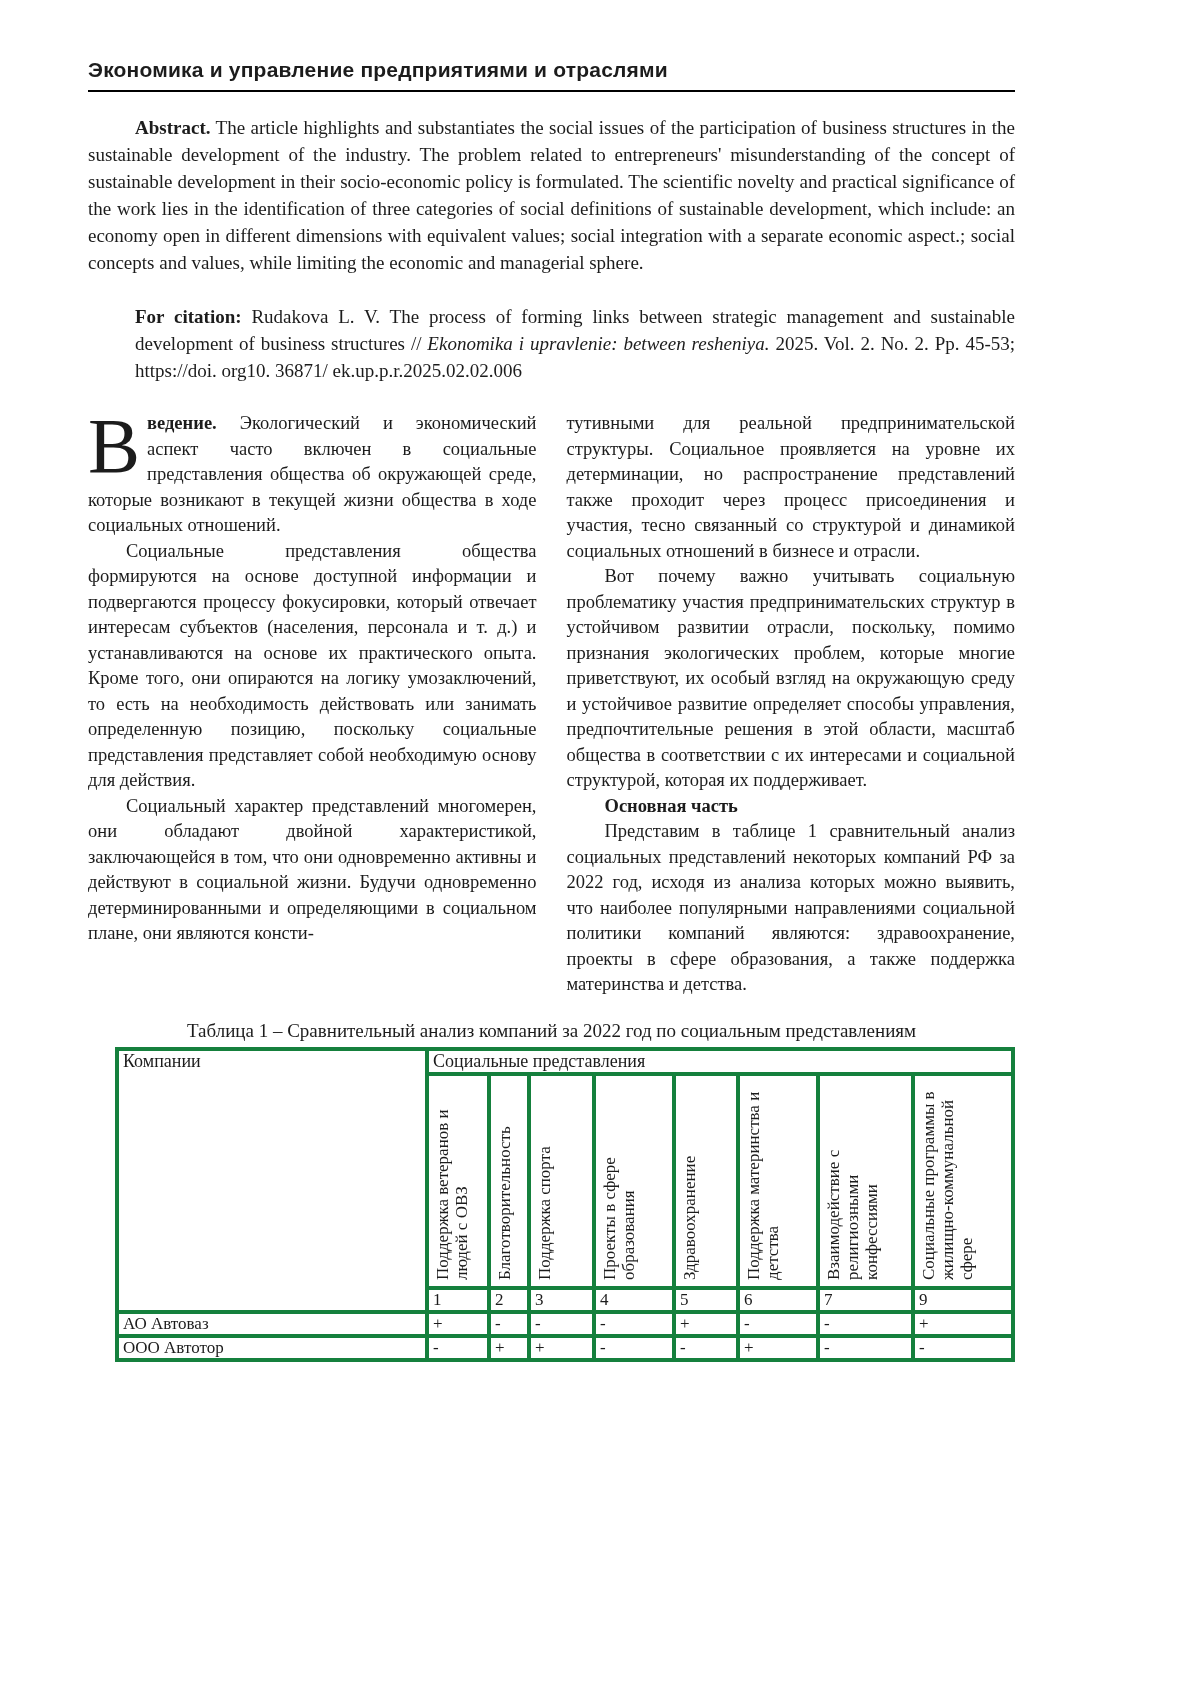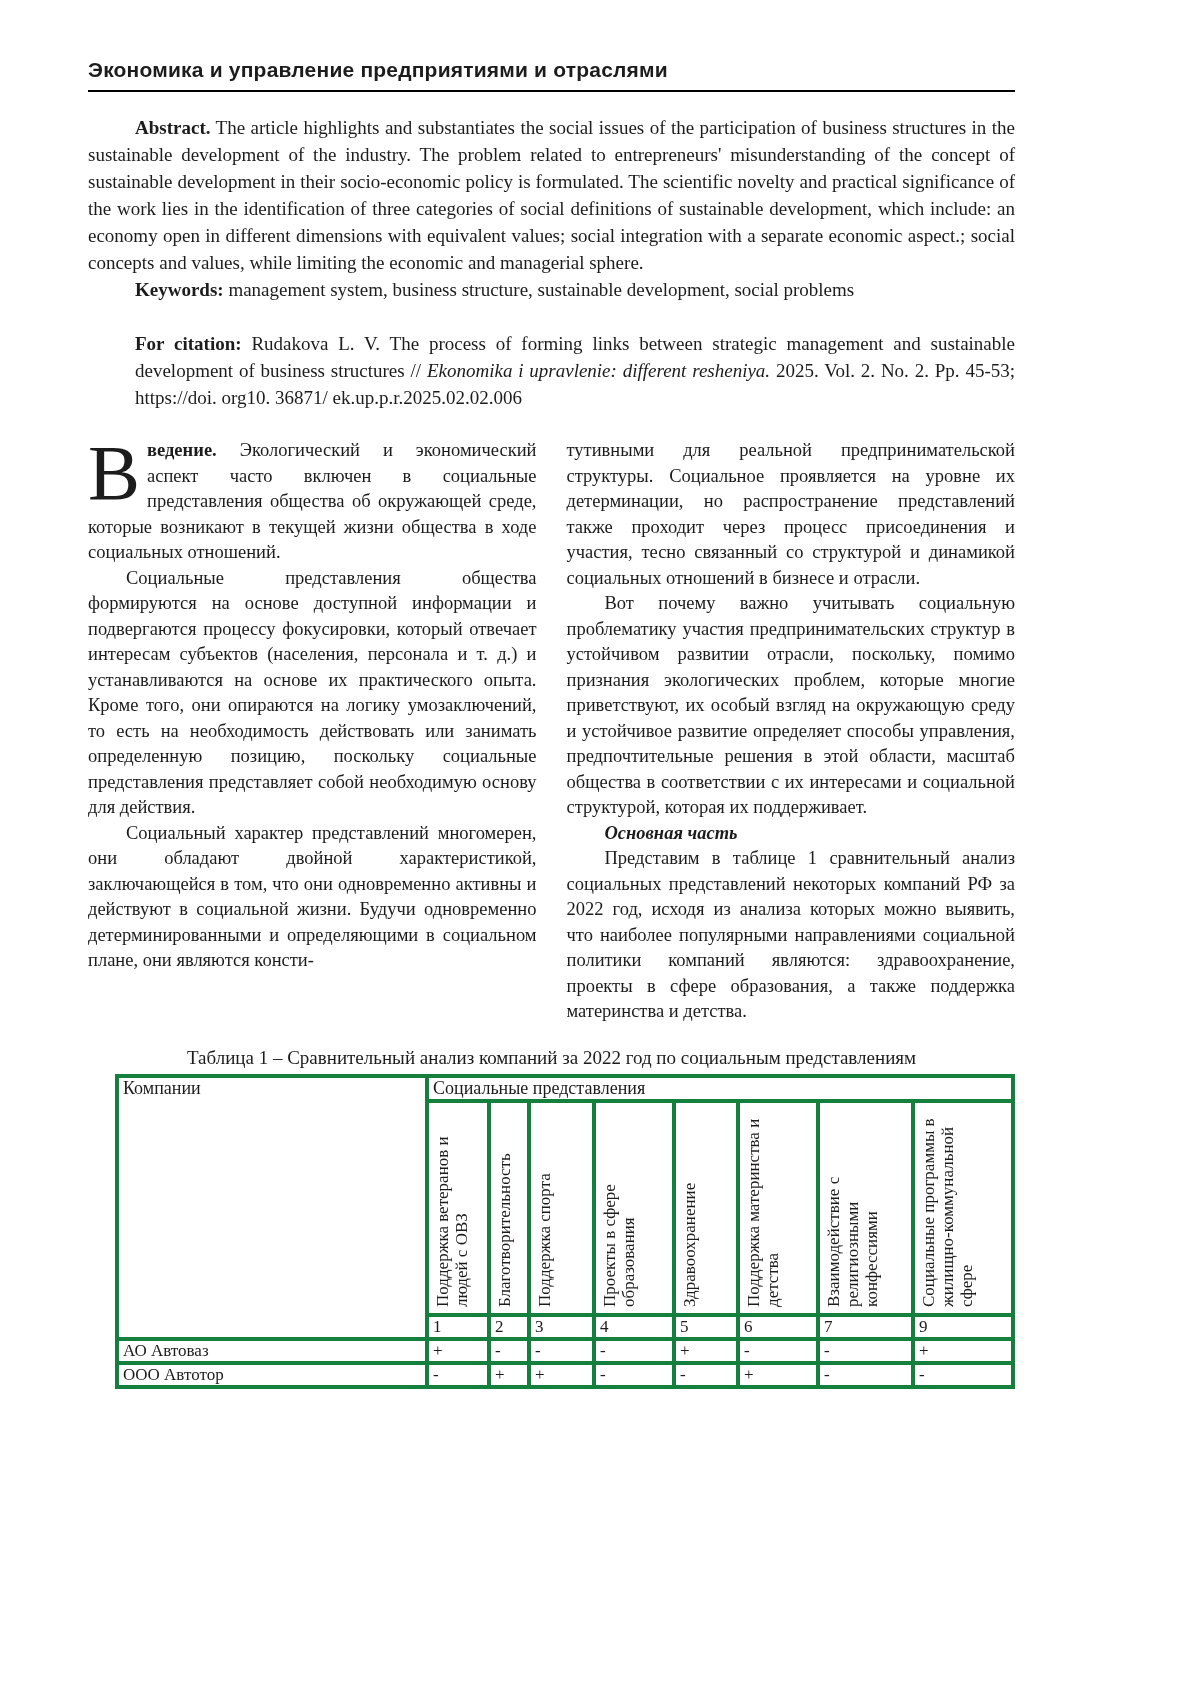--- a/index.html
+++ b/index.html
@@ -51,21 +51,21 @@
     display: flex;
     gap: 30px;
     margin-top: 27px;
     font-size: 18.5px;
     line-height: 25.5px;
     text-align: justify;
   }
   .col { flex: 1 1 0; min-width: 0; }
   .col p { text-indent: 38px; }
   .col p.no-indent { text-indent: 0; }
-  .col p.heading { font-weight: bold; font-style: italic; }
+  .col p.heading { font-weight: bold; }
   .dropcap {
     float: left;
     font-size: 78px;
     line-height: 62px;
     padding: 4px 7px 0 0;
   }
 
   .table-caption {
     margin-top: 22px;
     text-align: center;
@@ -129,26 +129,23 @@
   <div class="content">
 
     <div class="running-head">
       <span>Экономика и управление предприятиями и отраслями</span>
     </div>
 
     <p class="abstract">
       <b class="lead">Abstract.</b><span> The article highlights and substantiates the social issues of the participation of business structures in the sustainable development of the industry. The problem related to entrepreneurs' misunderstanding of the concept of sustainable development in their socio-economic policy is formulated. The scientific novelty and practical significance of the work lies in the identification of three categories of social definitions of sustainable development, which include: an economy open in different dimensions with equivalent values; social integration with a separate economic aspect.; social concepts and values, while limiting the economic and managerial sphere.</span>
     </p>
 
-    <p class="keywords">
-      <b class="lead">Keywords:</b><span> management system, business structure, sustainable development, social problems</span>
-    </p>
 
     <p class="citation">
-      <b class="lead">For citation:</b><span> Rudakova L. V. The process of forming links between strategic management and sustainable development of business structures // </span><span class="ital">Ekonomika i upravlenie: different resheniya.</span><span> 2025. Vol. 2. No. 2. Pp. 45-53; https://doi. org10. 36871/ ek.up.p.r.2025.02.02.006</span>
+      <b class="lead">For citation:</b><span> Rudakova L. V. The process of forming links between strategic management and sustainable development of business structures // </span><span class="ital">Ekonomika i upravlenie: between resheniya.</span><span> 2025. Vol. 2. No. 2. Pp. 45-53; https://doi. org10. 36871/ ek.up.p.r.2025.02.02.006</span>
     </p>
 
     <div class="columns">
       <div class="col">
         <p class="no-indent">
           <span class="dropcap">В</span><b class="lead">ведение.</b><span> Экологический и экономический аспект часто включен в социальные представления общества об окружающей среде, которые возникают в текущей жизни общества в ходе социальных отношений.</span>
         </p>
         <p>Социальные представления общества формируются на основе доступной информации и подвергаются процессу фокусировки, который отвечает интересам субъектов (населения, персонала и т. д.) и устанавливаются на основе их практического опыта. Кроме того, они опираются на логику умозаключений, то есть на необходимость действовать или занимать определенную позицию, поскольку социальные представления представляет собой необходимую основу для действия.</p>
         <p>Социальный характер представлений многомерен, они обладают двойной характеристикой, заключающейся в том, что они одновременно активны и действуют в социальной жизни. Будучи одновременно детерминированными и определяющими в социальном плане, они являются консти-</p>
       </div>

